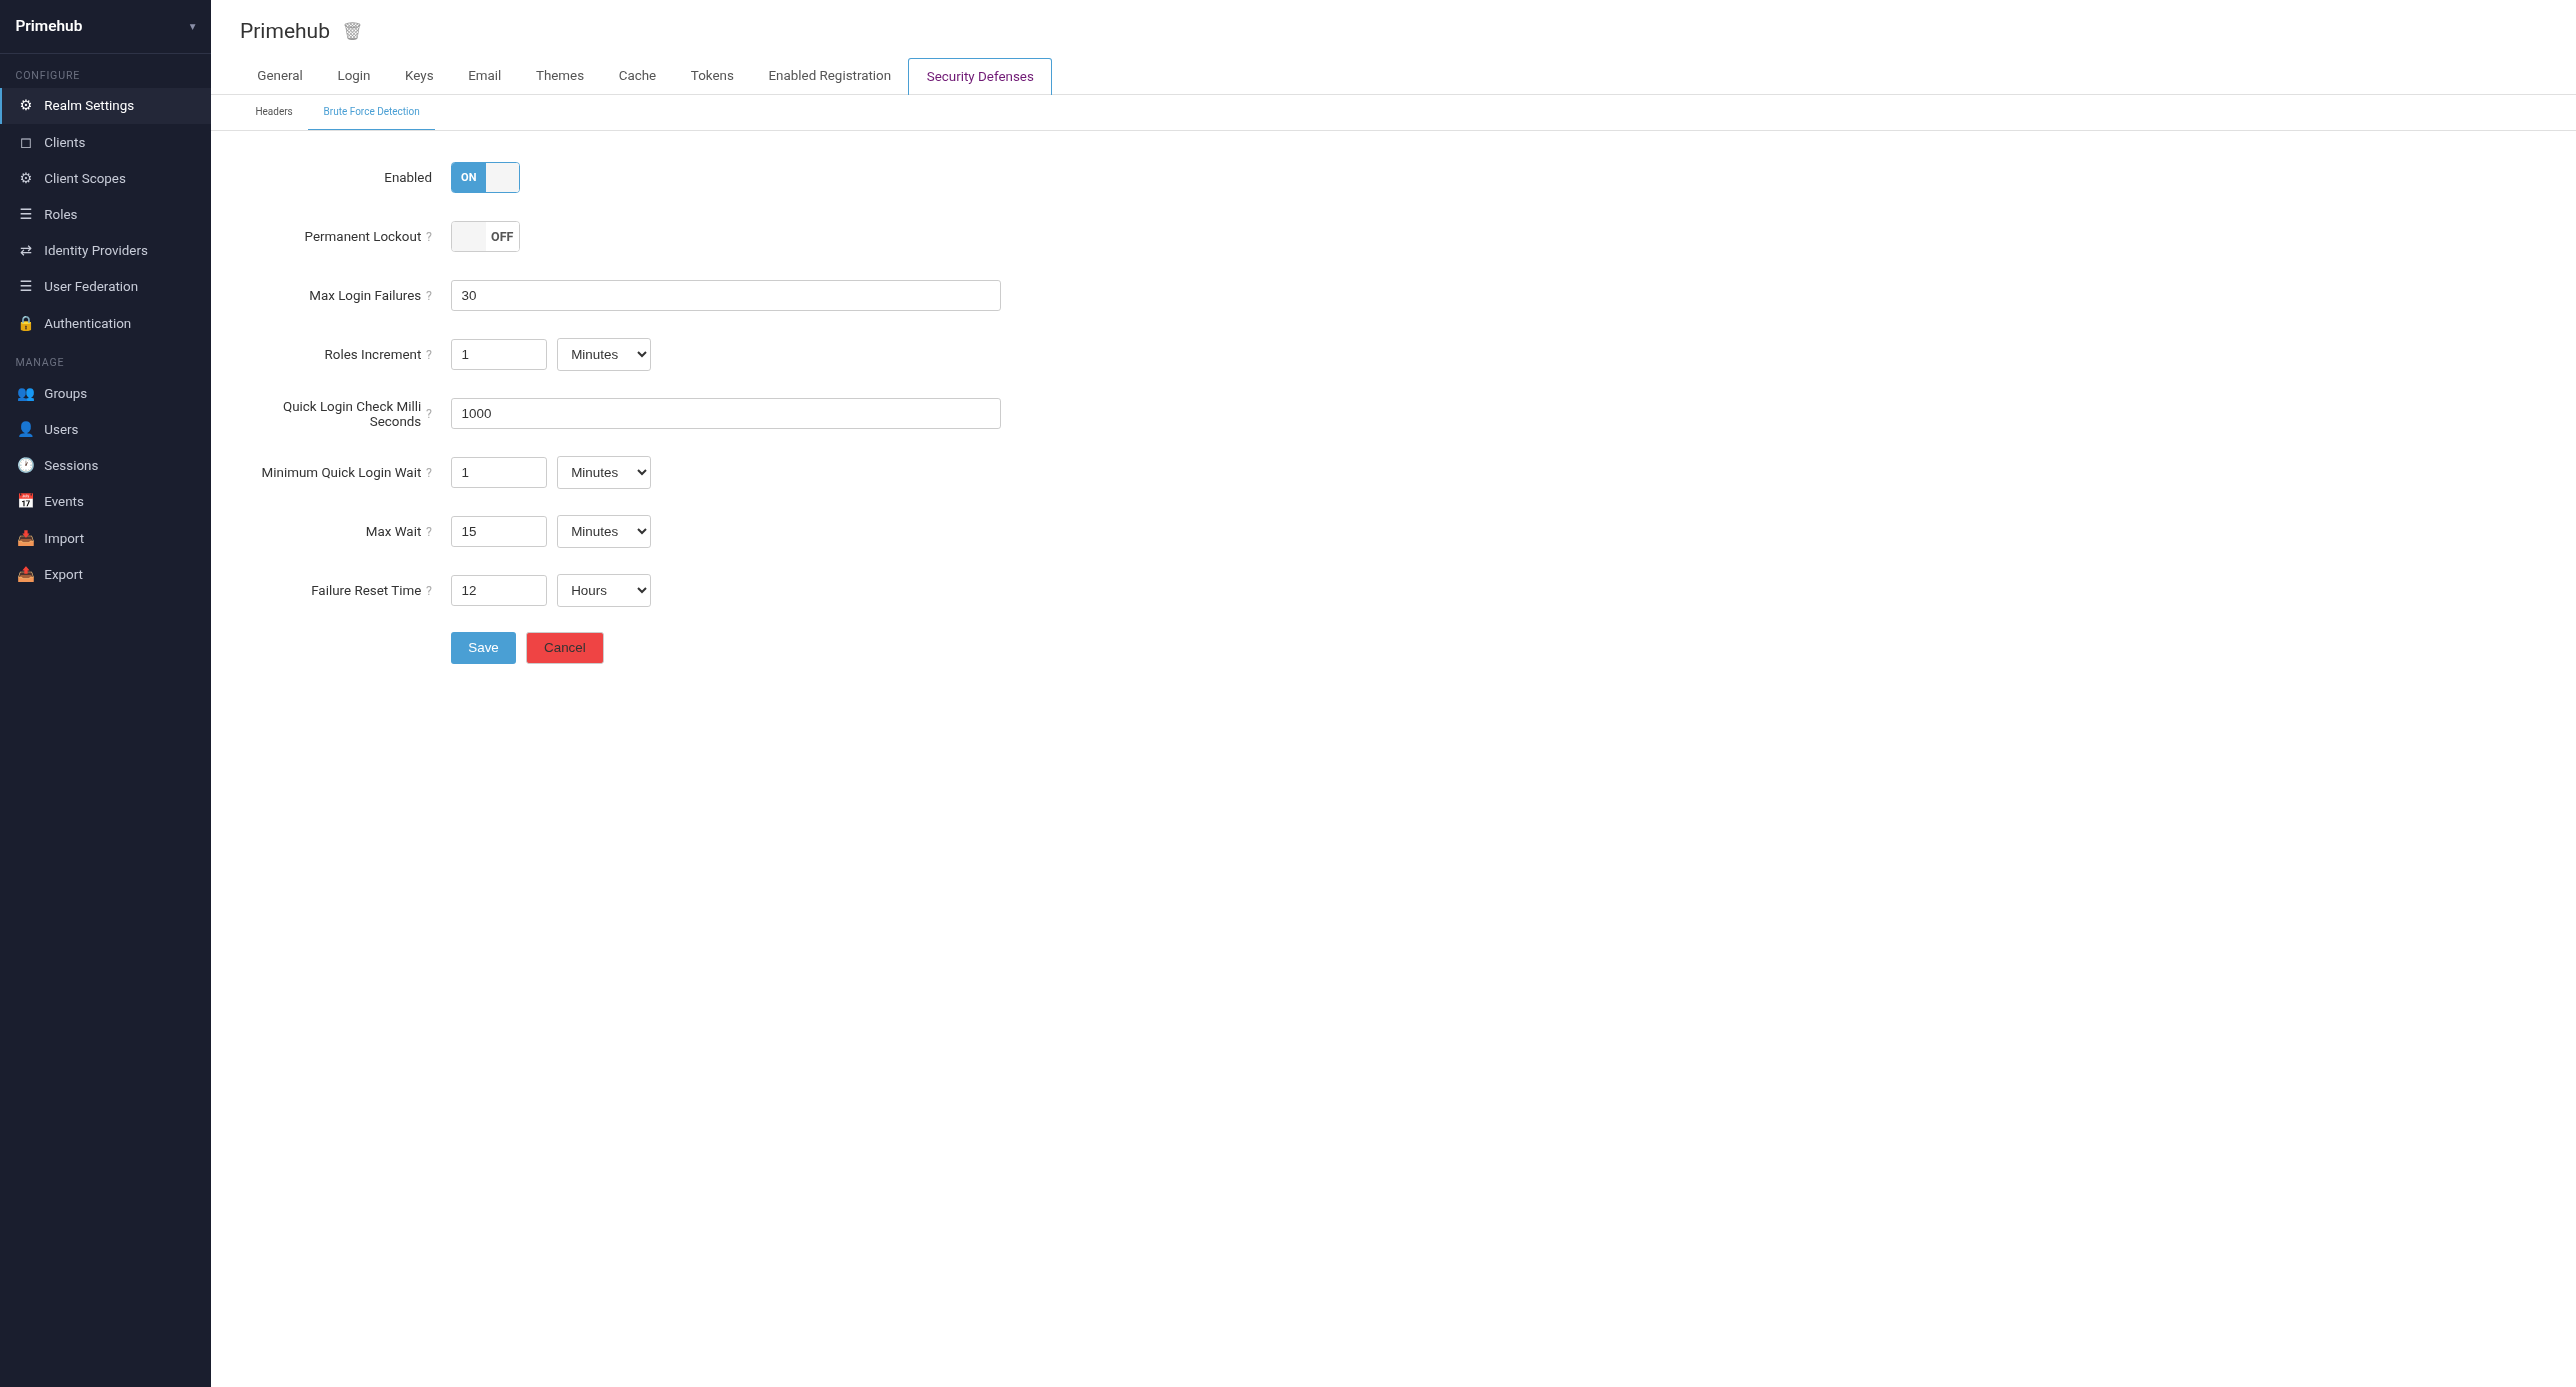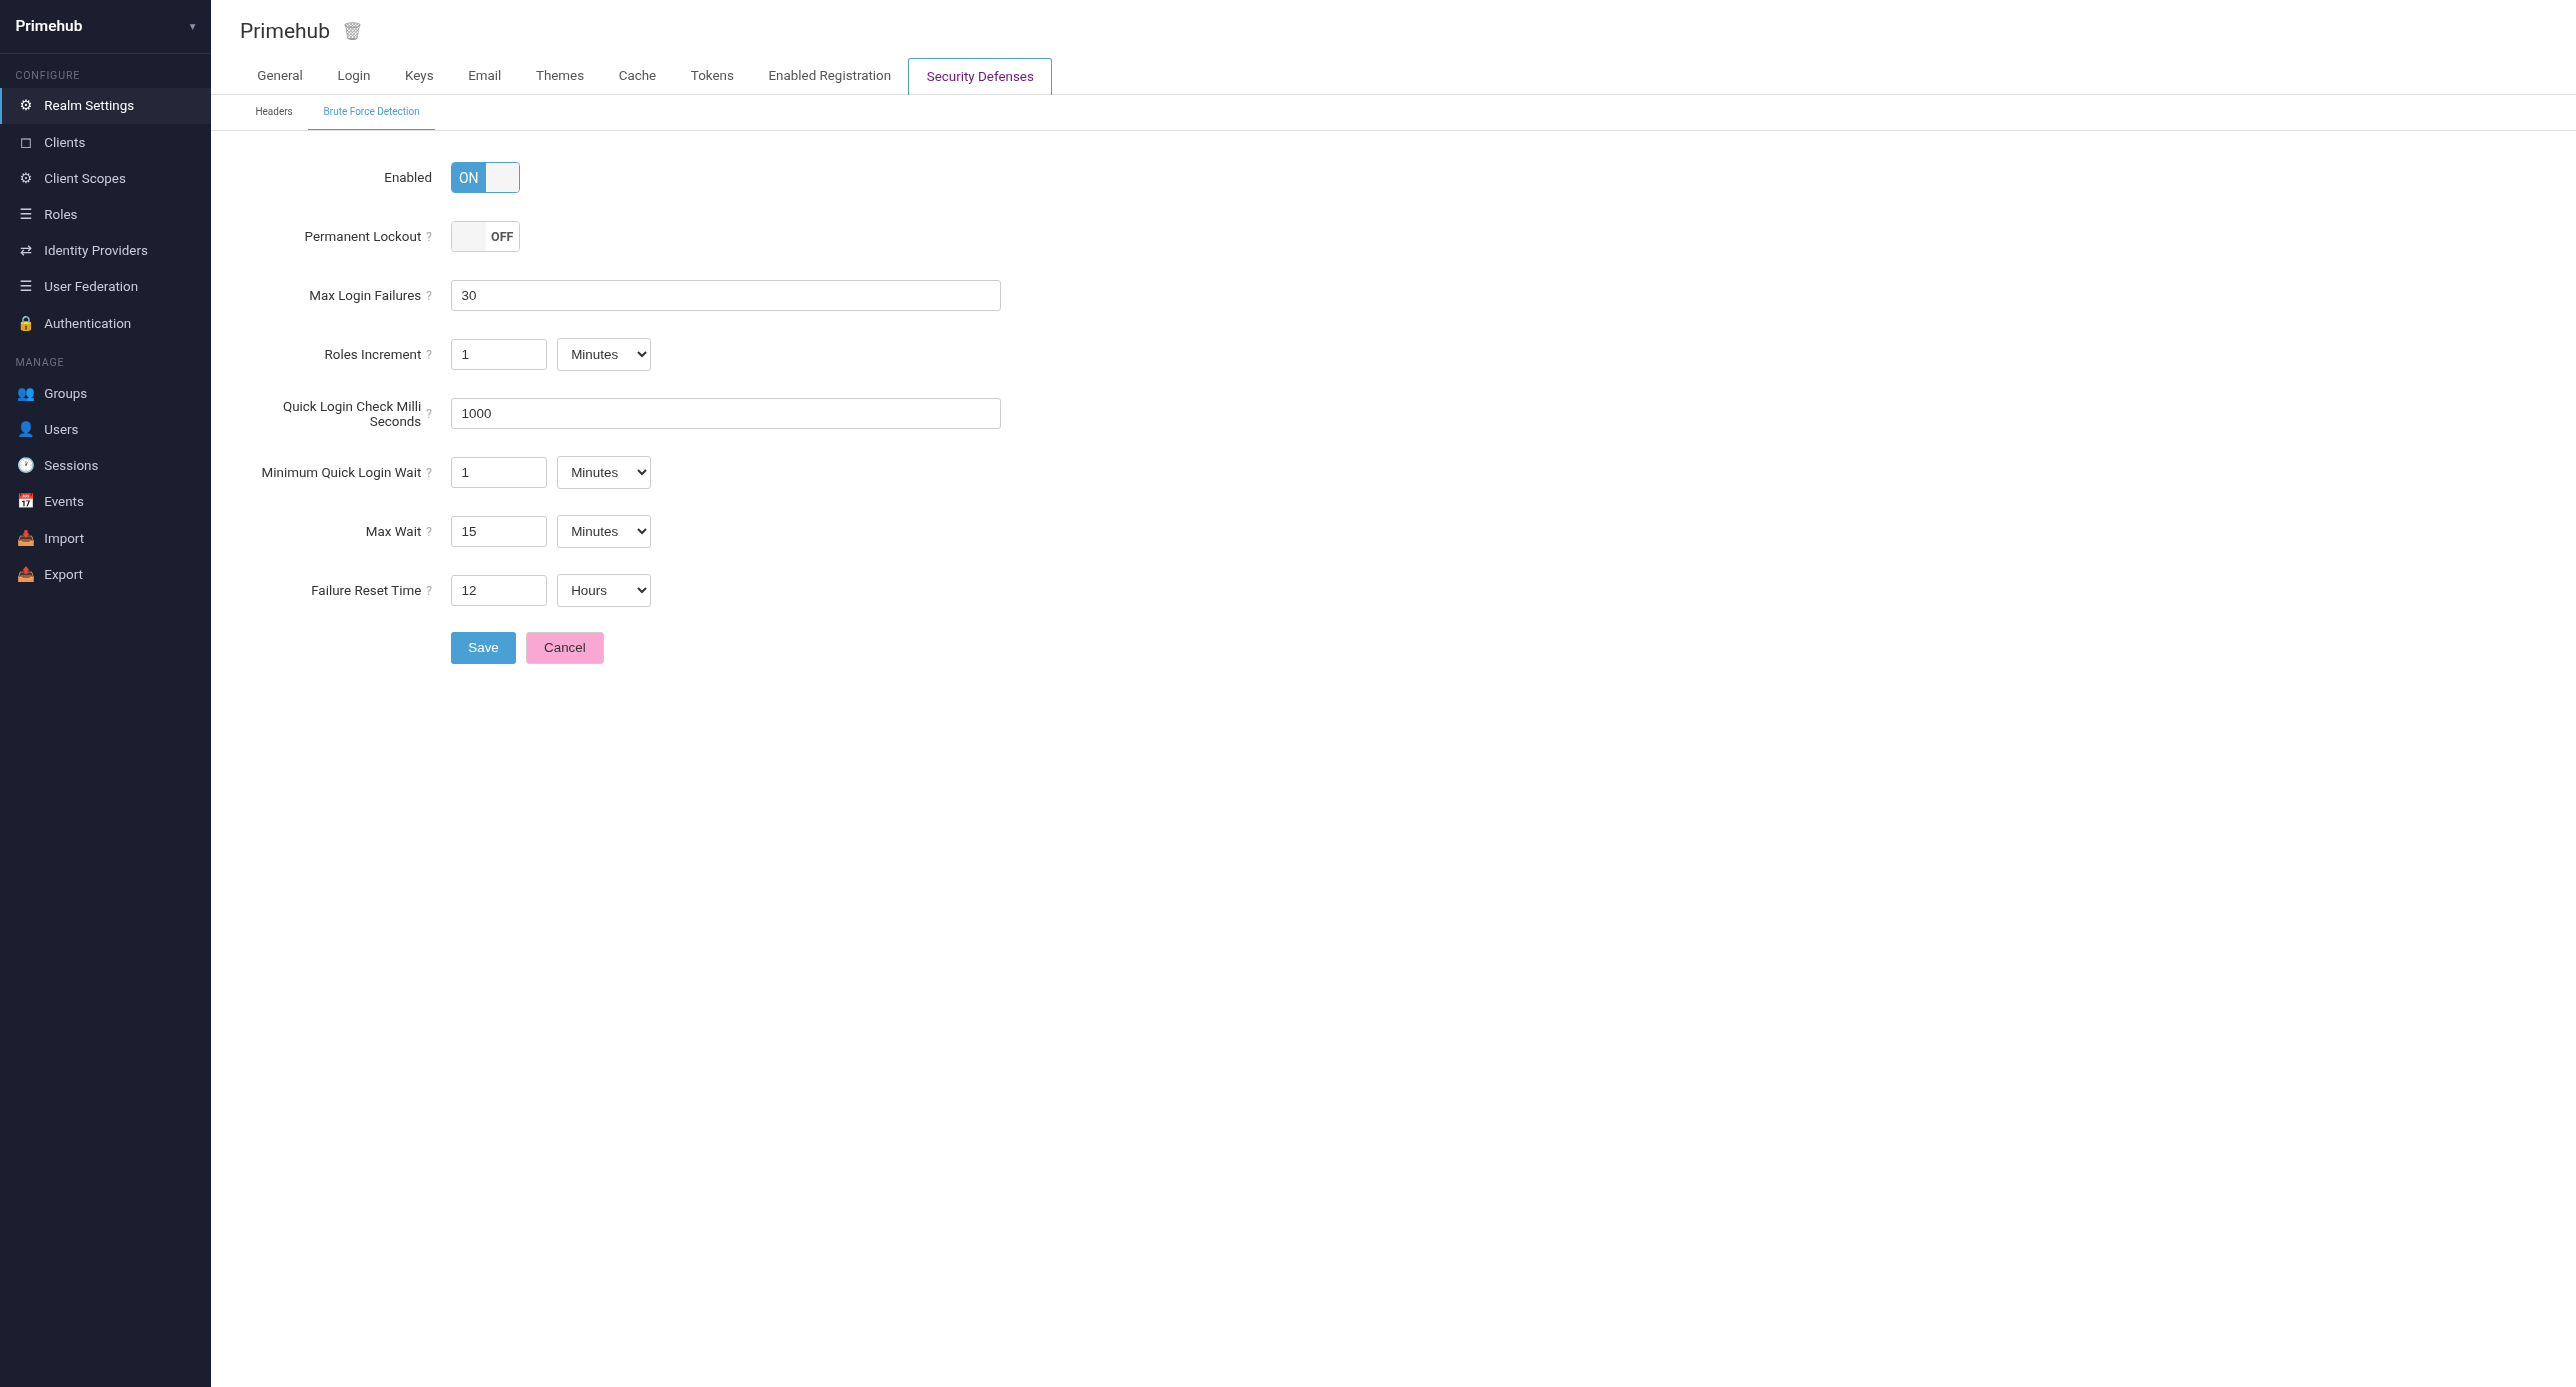--- a/index.html
+++ b/index.html
@@ -170,22 +170,22 @@
       width: 69px;
       height: 31px;
     }
     .toggle-on {
       background: #4a9fd4;
       color: #fff;
       display: flex;
       align-items: center;
       justify-content: center;
       flex: 1;
-      font-size: 14px;
-      font-weight: 400;
+      font-size: 11px;
+      font-weight: 700;
     }
     .toggle-off-side {
       background: #f5f5f5;
       flex: 1;
     }
     .toggle-switch-off {
       display: flex;
       border: 1.9px solid #ccc;
       border-radius: 3.8px;
       overflow: hidden;
@@ -239,21 +239,21 @@
     .btn-primary {
       background: #4a9fd4;
       color: #fff;
       border: none;
       border-radius: 2.9px;
       padding: 7.7px 17.3px;
       font-size: 13.4px;
       cursor: pointer;
     }
     .btn-default {
-      background: #f9a8d4;
+      background: #ef4444;
       color: #333;
       border: 1px solid #ccc;
       border-radius: 2.9px;
       padding: 7.7px 17.3px;
       font-size: 13.4px;
       cursor: pointer;
     }
     .form-buttons {
       display: flex;
       gap: 9.6px;

